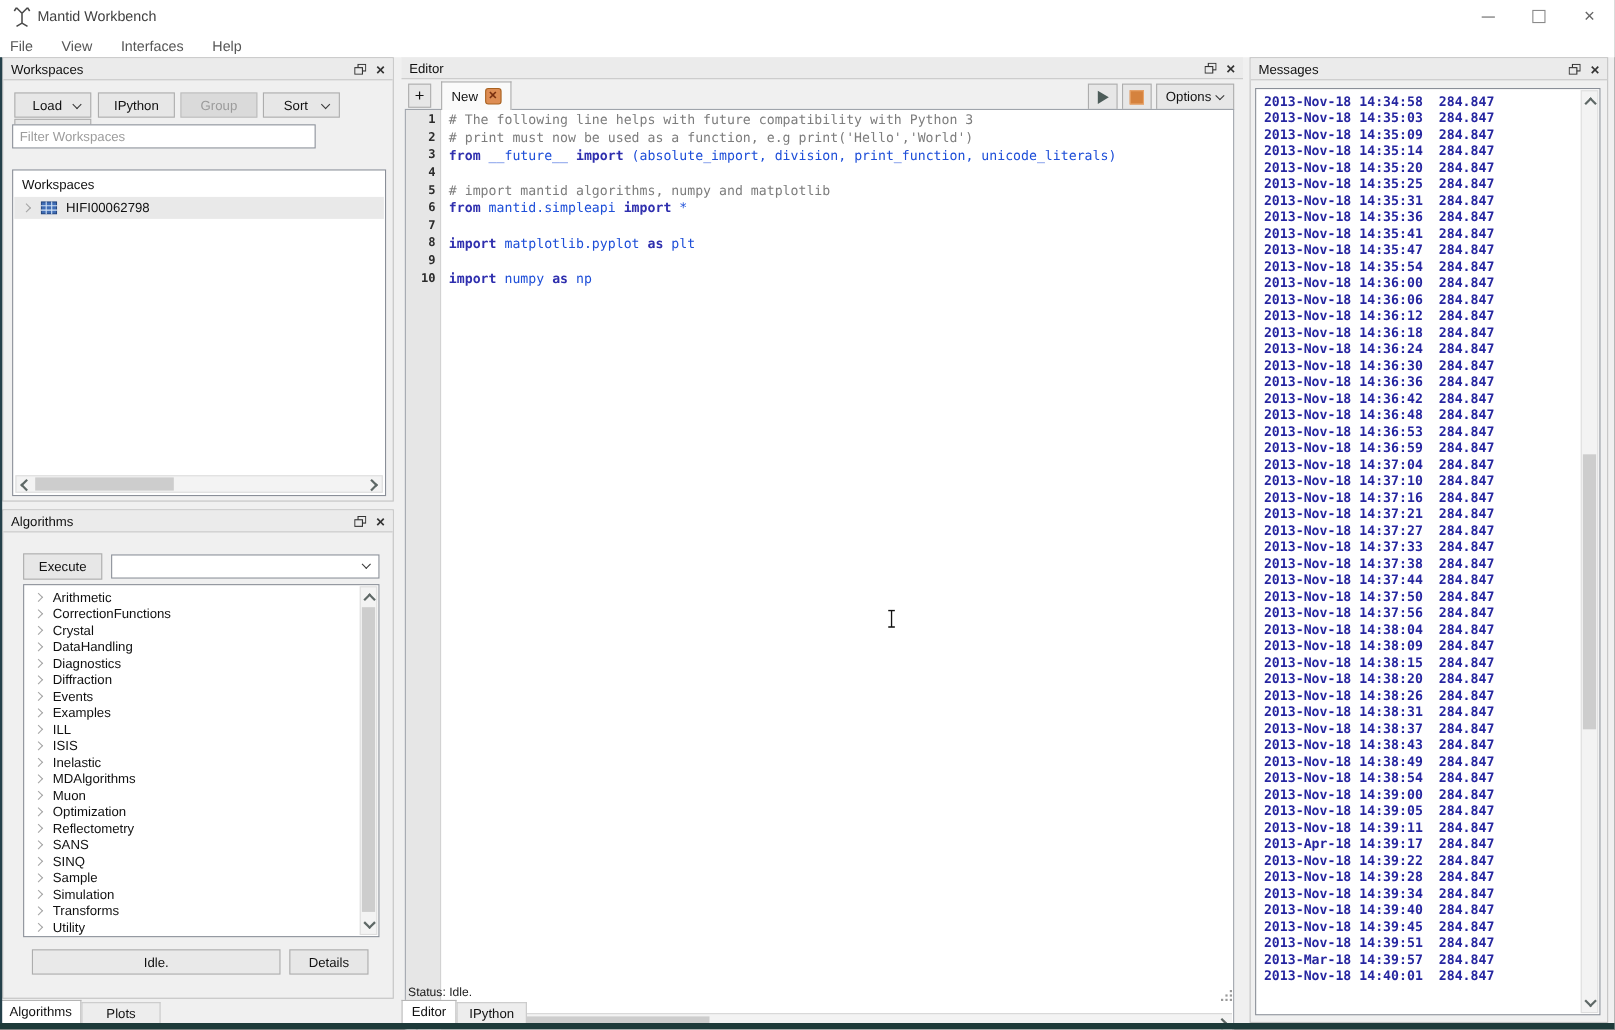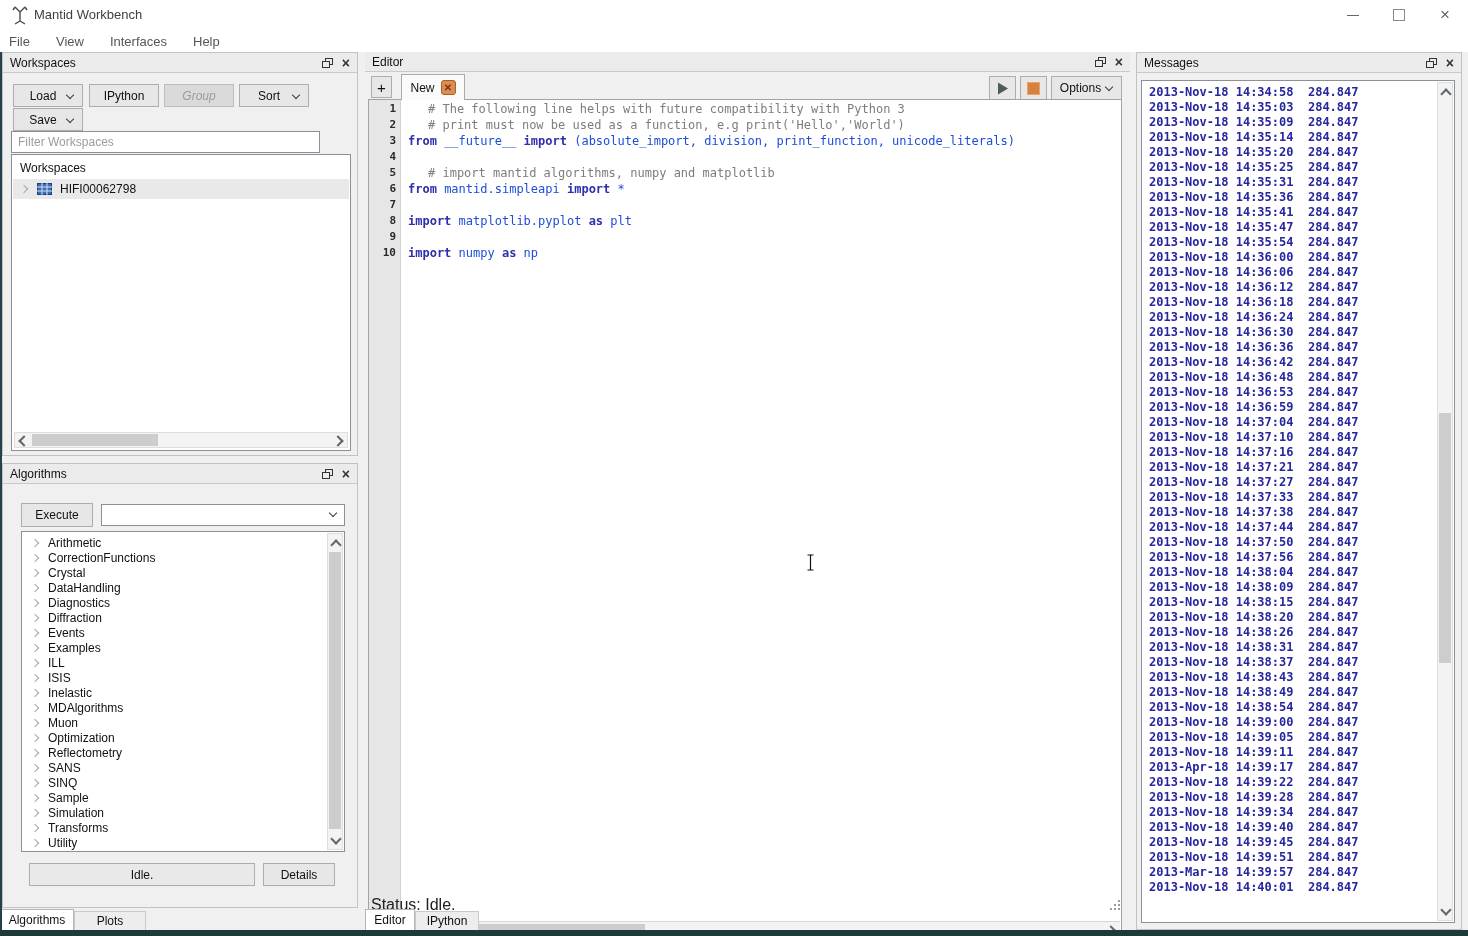--- a/index.html
+++ b/index.html
@@ -15,21 +15,21 @@
   
   .dock{position:absolute;background:#f0f0f0;border:1px solid #c2c2c2;box-sizing:border-box;}
   .dock-title{position:absolute;left:0;top:0;right:0;height:20px;background:#ebebeb;border-bottom:1px solid #c9c9c9;
               display:flex;align-items:center;padding:0 7px;box-sizing:border-box;}
   .dock-title .dt-label{font-size:12px;color:#101010;}
   .dock-title .icons{margin-left:auto;display:flex;align-items:center;gap:9px;}
   .xglyph{font-size:14px;line-height:12px;color:#333;font-weight:bold;}
   
   .btn{position:absolute;background:#e7e7e7;border:1px solid #adadad;box-sizing:border-box;
        display:flex;align-items:center;justify-content:center;font-size:12px;color:#111;}
-  .btn.disabled{background:#dadada;color:#9b9b9b;border-color:#bdbdbd;font-style:italic;}
+  .btn.disabled{background:#dadada;color:#9b9b9b;border-color:#bdbdbd;}
   .arr{width:5px;height:5px;border-right:1.5px solid #3a3a3a;border-bottom:1.5px solid #3a3a3a;
        display:inline-block;transform:rotate(45deg);margin-top:-3px;}
   .btn .arr{position:absolute;right:9px;top:50%;margin-top:-4px;}
   .input,.whitebox{position:absolute;background:#fff;border:1px solid #8a8f98;box-sizing:border-box;}
   .input{font-size:12px;padding:0 6px;font-family:"Liberation Sans",sans-serif;color:#111;outline:none;}
   .input::placeholder{color:#9c9c9c;}
   .chv{width:6px;height:6px;border-right:2px solid #5e6866;border-bottom:2px solid #5e6866;display:inline-block;}
   .chv.l{transform:rotate(135deg);} .chv.r{transform:rotate(-45deg);}
   .chv.u{transform:rotate(-135deg);} .chv.d{transform:rotate(45deg);}
   .tchev{width:5px;height:5px;border-right:1.6px solid #a6a6a6;border-bottom:1.6px solid #a6a6a6;
@@ -51,22 +51,22 @@
   .etab{position:absolute;background:#fafafa;border:1px solid #aaa;border-bottom:none;box-sizing:border-box;
         display:flex;align-items:center;justify-content:center;gap:6px;font-size:12px;z-index:3;}
   .tab-close{width:15px;height:15px;border-radius:3px;background:#dd8c53;border:1px solid #a8611f;
              box-sizing:border-box;display:flex;align-items:center;justify-content:center;
              color:#7a3010;font-weight:bold;font-size:10px;line-height:10px;}
   .code-area{position:absolute;background:#ffffff;border:1px solid #9fa4ab;box-sizing:border-box;overflow:hidden;}
   .gutter-bg{position:absolute;left:0;top:0;bottom:0;width:31px;background:#e6e6e6;border-right:1px solid #d2d2d2;}
   .cl{position:relative;display:flex;height:16px;line-height:16px;font-family:"DejaVu Sans Mono",monospace;}
   .cl .ln{width:27px;text-align:right;padding-right:5px;font-size:11px;font-weight:700;color:#2b2b2b;flex:none;}
   .cl .ct{padding-left:7px;font-size:12px;white-space:pre;}
-  .seg-c{color:#7d7d7d;margin-left:20px;} .seg-k{color:#2f2fae;font-weight:700;} .seg-p{color:#1d4ed8;}
-  .statusrow{position:absolute;font-size:16px;color:#202020;}
+  .seg-c{color:#7d7d7d;} .seg-k{color:#2f2fae;font-weight:700;} .seg-p{color:#1d4ed8;}
+  .statusrow{position:absolute;font-size:11px;color:#202020;}
   
   .msg-line{height:15px;line-height:15px;font-family:"DejaVu Sans Mono",monospace;font-size:12px;
             font-weight:600;color:#2626a0;white-space:pre;}
   
   .bottom-strip{position:absolute;left:0;top:930px;width:1468px;height:6px;background:#1d3a39;}
   .left-strip{position:absolute;left:0;top:52px;width:2px;height:878px;background:#24404a;}
   .hl-row{background:#e9e9e9;}
 </style>
 </head>
 <body>
@@ -118,21 +118,21 @@
       <span>Group</span>
     </div>
     <div class="btn" style="left:236px;top:31px;width:70px;height:23px">
       <span style="margin-right:10px">Sort</span>
         <span class="arr"></span>
     </div>
     <div class="btn" style="left:10px;top:55px;width:70px;height:23px">
       <span style="margin-right:10px">Save</span>
         <span class="arr"></span>
     </div>
-    <input class="input" style="left: 8px; top: 78px; width: 309px; height: 22px;" placeholder="Filter Workspaces">
+    <input class="input" style="left: 8px; top: 60px; width: 276px; height: 22px;" placeholder="Filter Workspaces">
     <div class="whitebox" style="left:8px;top:101px;width:340px;height:297px">
       <div class="tree-row" style="left:8px;top:4px;height:18px">
         <span>Workspaces</span>
       </div>
       <div class="tree-row hl-row" style="left:1px;top:24px;right:1px;height:20px;padding-left:8px">
         <span class="tchev"></span>
         <svg style="margin:0 8px 0 10px" width="15" height="12" viewBox="0 0 15 12">
           <rect x="0.5" y="0.5" width="14" height="11" fill="#3f6cb4" stroke="#1d3f77"></rect>
           <path d="M0 4 H15 M0 8 H15 M5 0 V12 M10 0 V12" stroke="#cfe0f4" stroke-width="1"></path>
         </svg>

